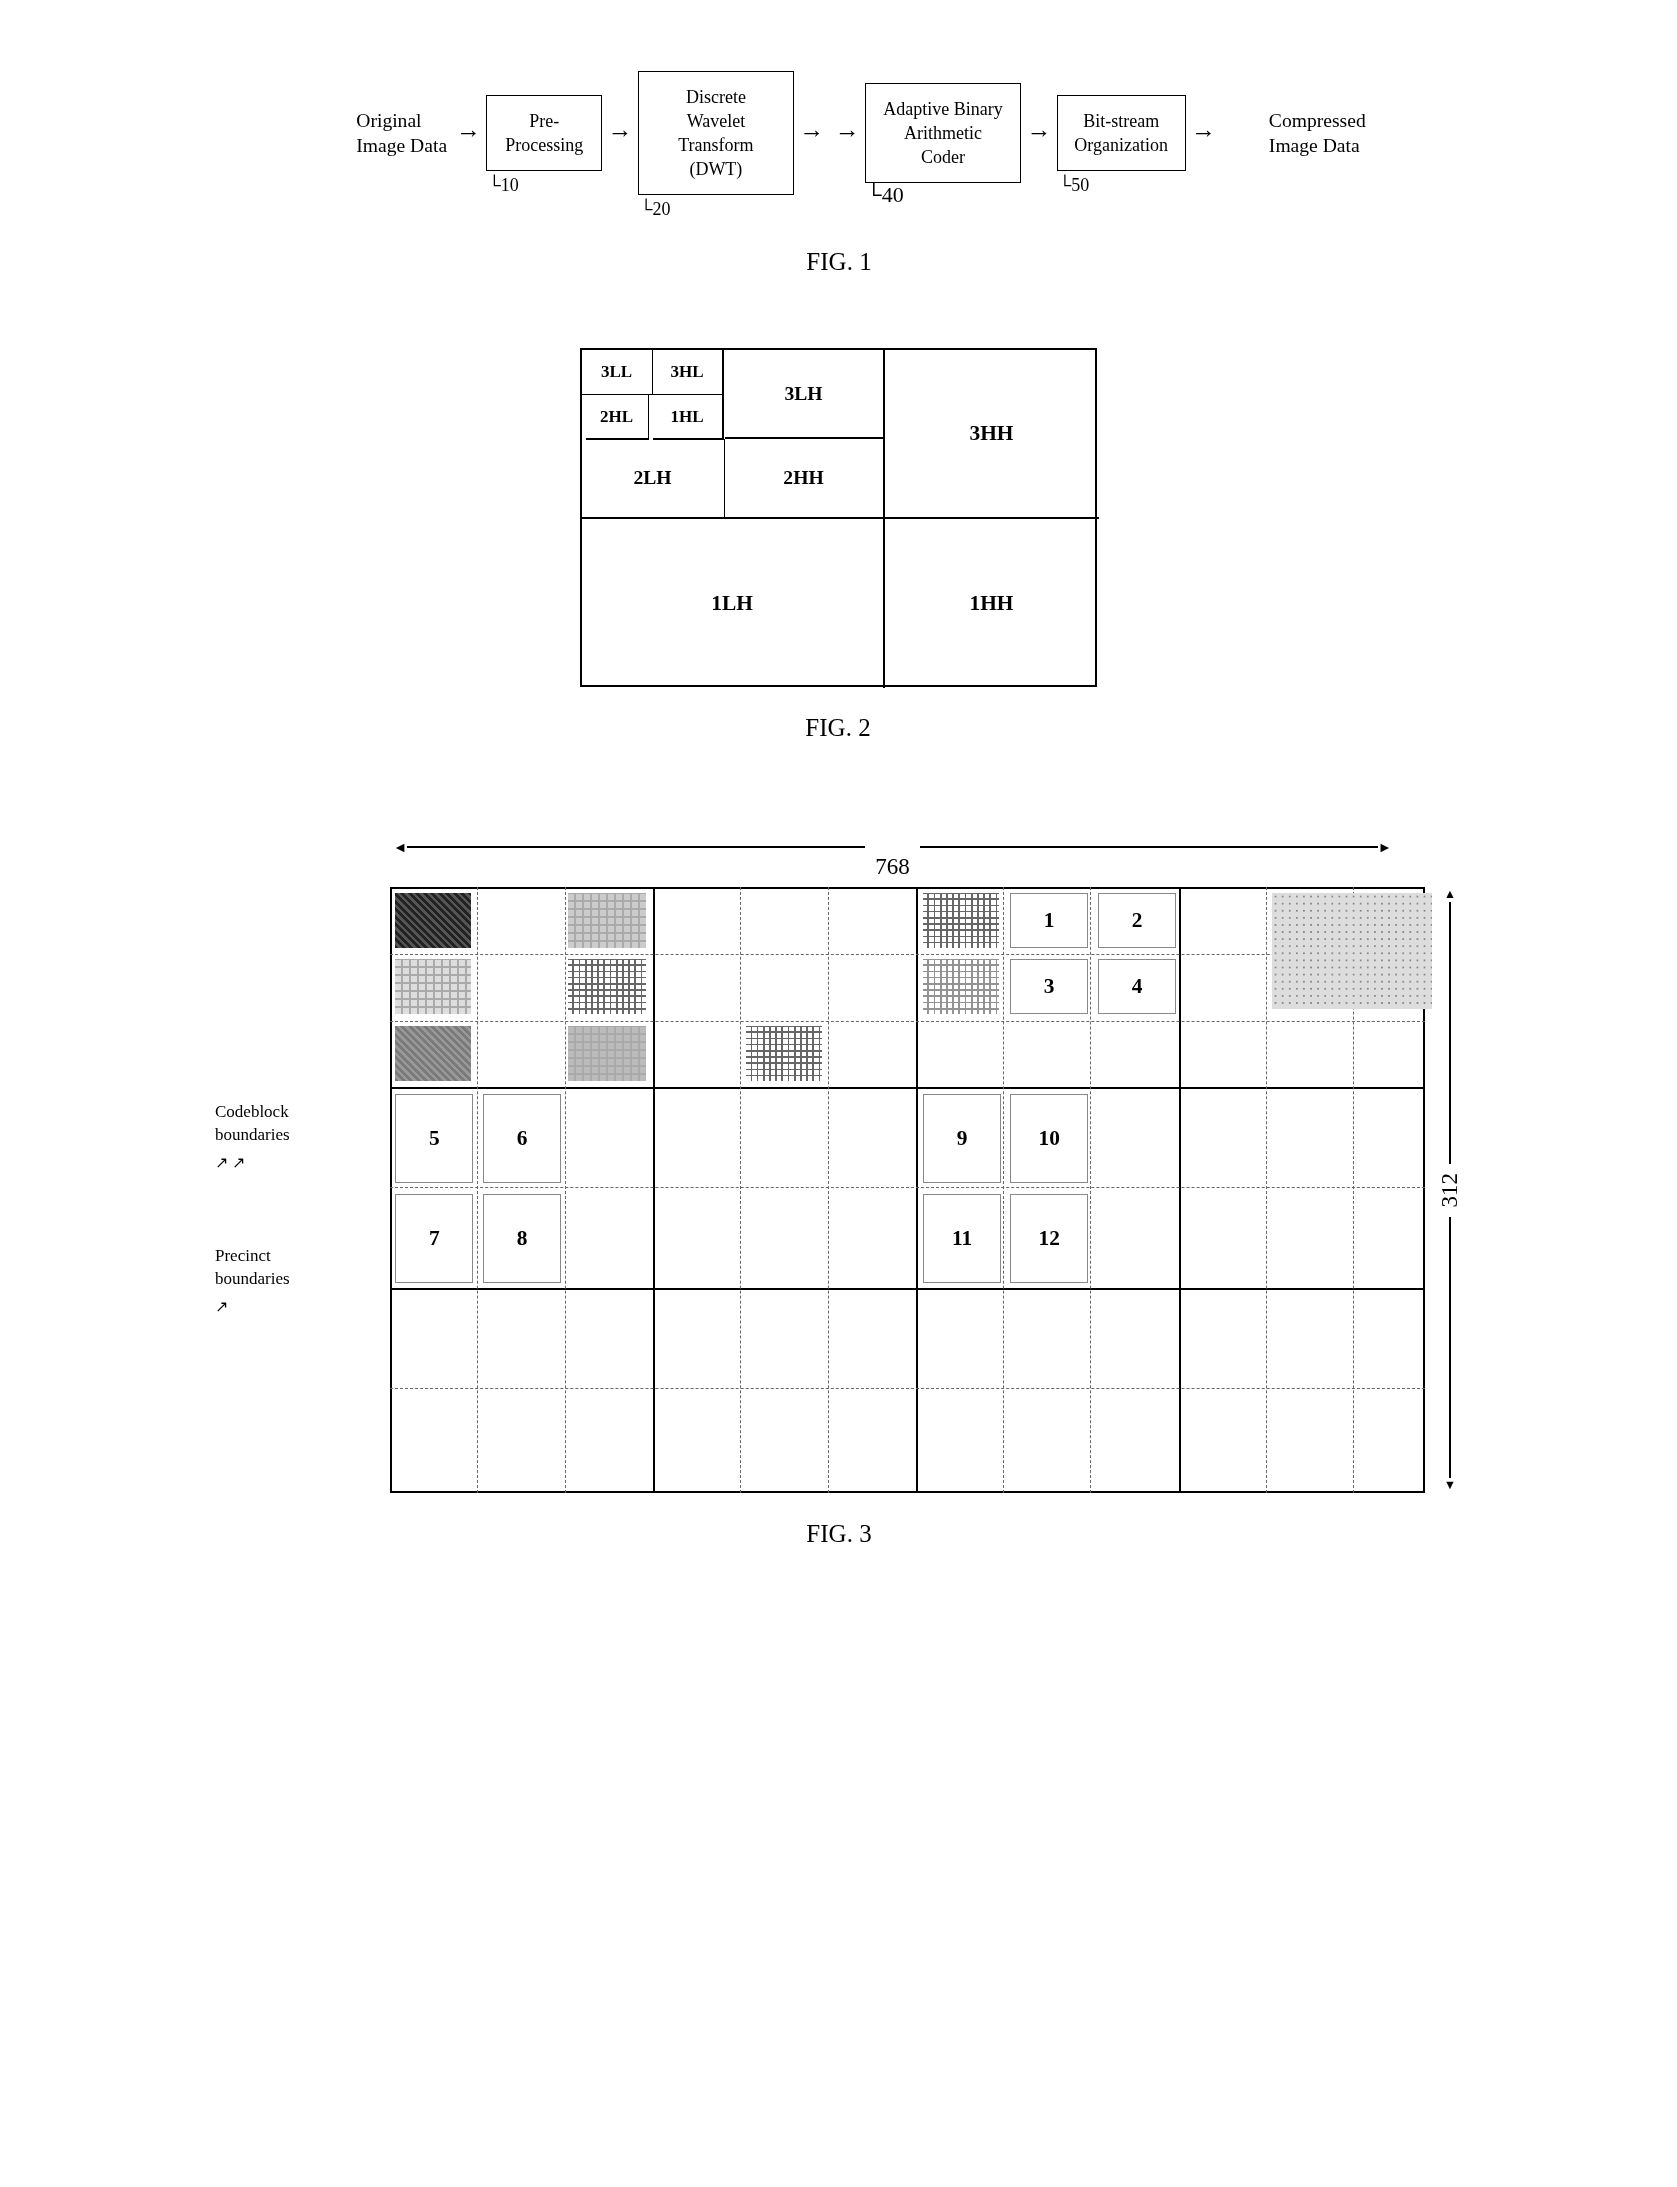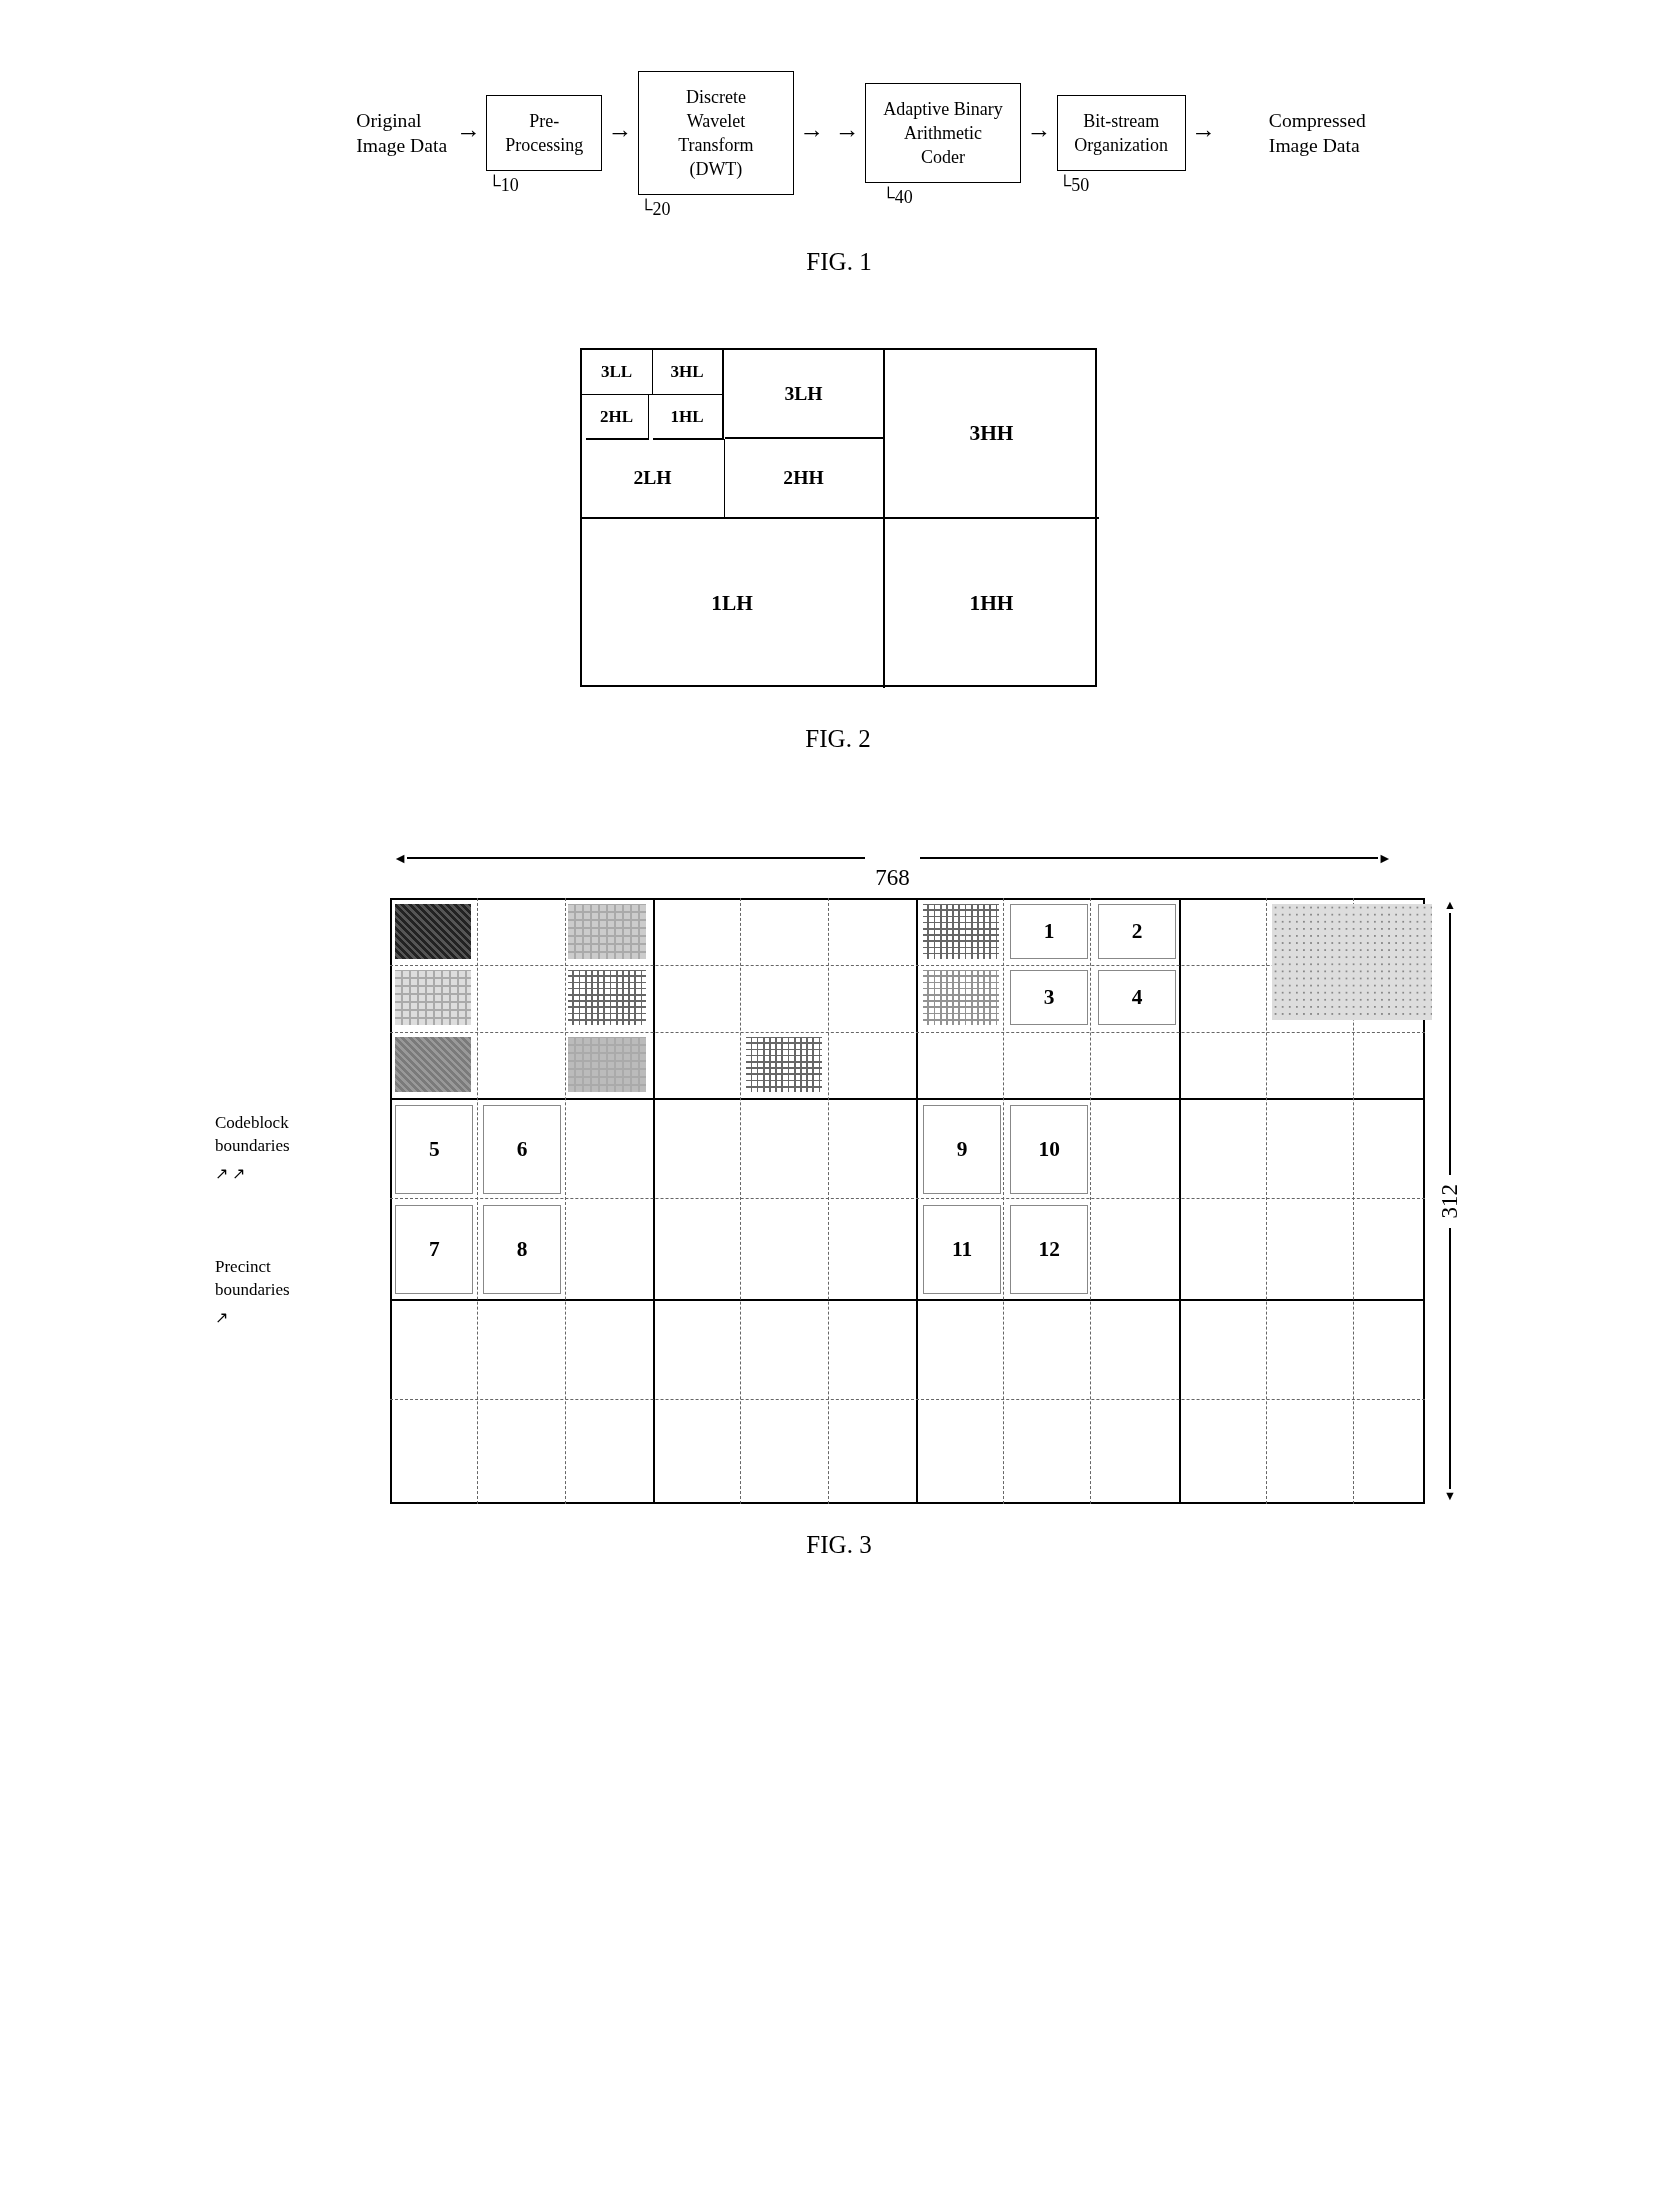--- a/index.html
+++ b/index.html
@@ -53,21 +53,20 @@
       margin-top: 36px;
       margin-bottom: 18px;
     }
 
     
     .fig2-section {
       padding: 36px 55px 18px 53px;
       display: flex;
       flex-direction: column;
       align-items: center;
-      gap: 11px;
     }
 
     
     .fig3-section {
       padding: 36px 53px 18px 53px;
       display: flex;
       flex-direction: column;
       align-items: center;
     }
     .fig3-container {
@@ -132,21 +131,21 @@
     <span class="flow-arrow">→</span>
 
 
     <span class="flow-arrow">→</span>
 
     <div style="position:relative;">
       <div class="flow-box" style="min-width:147px;">
         <span style="white-space:pre-line;">Adaptive Binary
 Arithmetic Coder</span>
       </div>
-      <span style="position:absolute;bottom:-25px;left:17px;font-size:18px;">└<span>40</span></span>
+      <span style="position:absolute;bottom:-25px;left:1px;font-size:22px;">└<span>40</span></span>
     </div>
 
     <span class="flow-arrow">→</span>
 
     <div style="position:relative;">
       <div class="flow-box" style="min-width:129px;">
         <span style="white-space:pre-line;">Bit-stream
 Organization</span>
       </div>
       <span style="position:absolute;bottom:-25px;left:1.8px;font-size:18px;">└<span>50</span></span>

